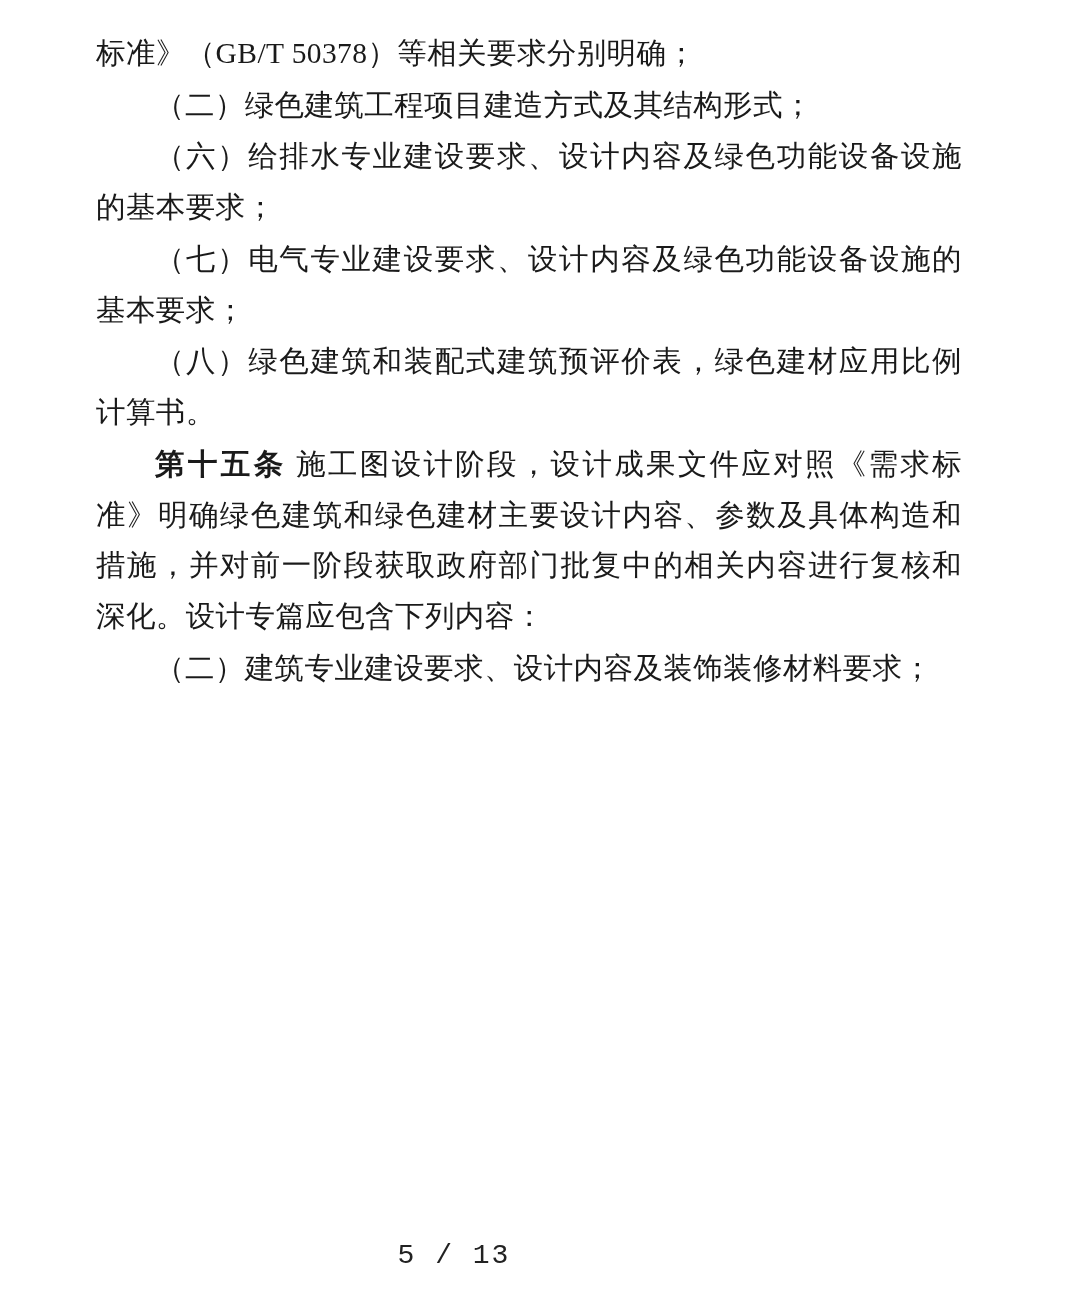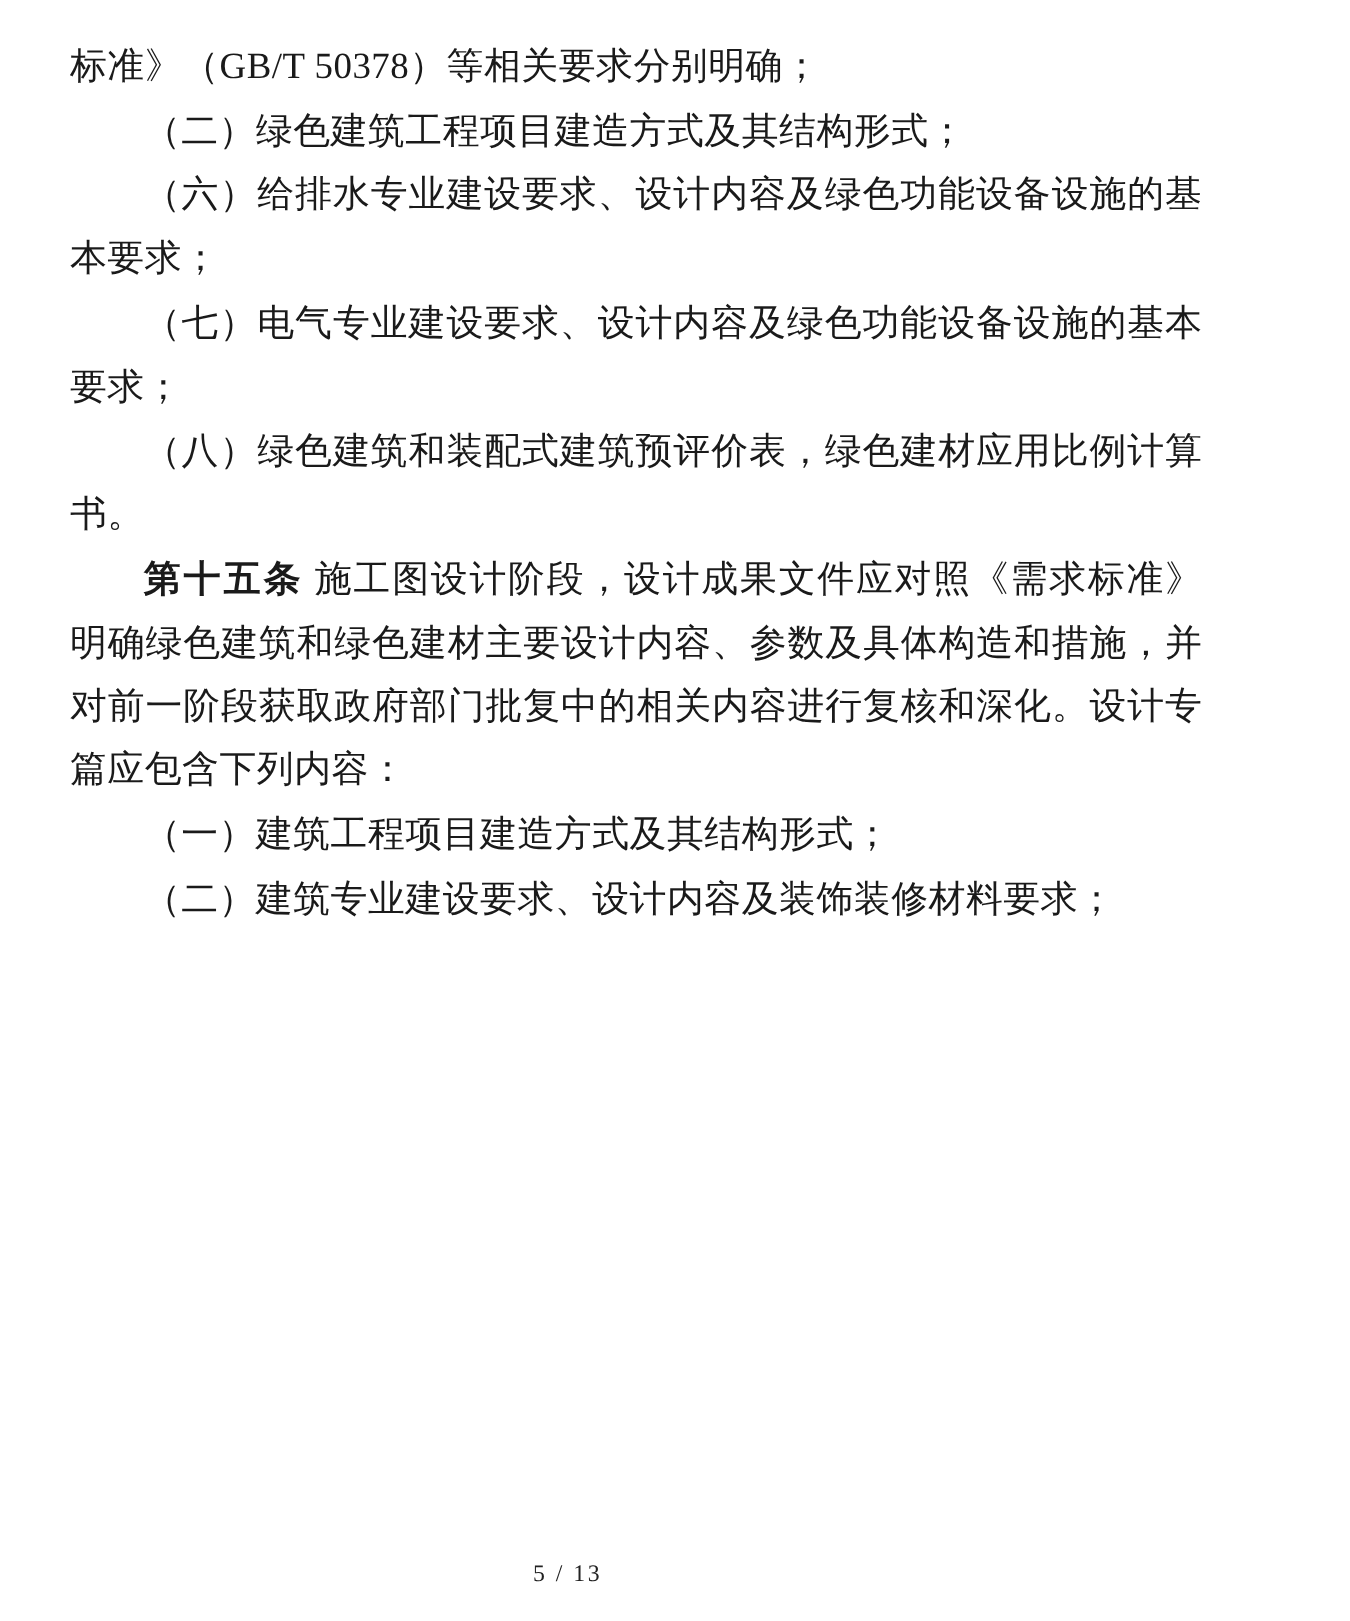--- a/index.html
+++ b/index.html
@@ -15,21 +15,21 @@
     color: #1a1a1a;
     overflow: hidden;
   }
   .page {
     position: absolute;
     left: 0;
     top: 0;
     width: 1080px;
     height: 1115px;
     box-sizing: border-box;
-    padding: 28px 118px 0 56px;
+    padding: 28px 118px 0 96px;
   }
   .doc-body {
     font-size: 29.5px;
     line-height: 1.72;
     letter-spacing: 0.4px;
     text-align: justify;
     text-justify: inter-ideograph;
   }
   .para {
     margin: 0 0 1px 0;
@@ -42,41 +42,40 @@
     font-weight: bold;
     letter-spacing: 1.5px;
     font-family: Liberation Serif, serif;
   }
   .footer {
     position: absolute;
     left: 0;
     bottom: 26px;
     width: 908px;
     text-align: center;
-    font-size: 19px;
+    font-size: 28px;
     color: #222;
     letter-spacing: 2px;
-    font-family: Liberation Serif, serif;
+    font-family: Liberation Mono, monospace;
   }
 </style>
 </head>
 <body>
 
 <div class="page">
   <div class="doc-body">
 
     <p class="para no-indent">标准》（GB/T 50378）等相关要求分别明确；</p>
     <p class="para">（二）绿色建筑工程项目建造方式及其结构形式；</p>
     <p class="para">（六）给排水专业建设要求、设计内容及绿色功能设备设施的基本要求；</p>
     <p class="para">（七）电气专业建设要求、设计内容及绿色功能设备设施的基本要求；</p>
     <p class="para">（八）绿色建筑和装配式建筑预评价表，绿色建材应用比例计算书。</p>
 
     <p class="para"><span class="article-title">第十五条</span> <span>施工图设计阶段，设计成果文件应对照《需求标准》明确绿色建筑和绿色建材主要设计内容、参数及具体构造和措施，并对前一阶段获取政府部门批复中的相关内容进行复核和深化。设计专篇应包含下列内容：</span></p>
 
-    <p class="para">（一）建筑工程项目建造方式及其结构形式；</p>
     <p class="para">（二）建筑专业建设要求、设计内容及装饰装修材料要求；</p>
 
   </div>
 </div>
 
 <div class="footer">
   <span>5 / 13</span>
 </div>
 
 </body></html>

